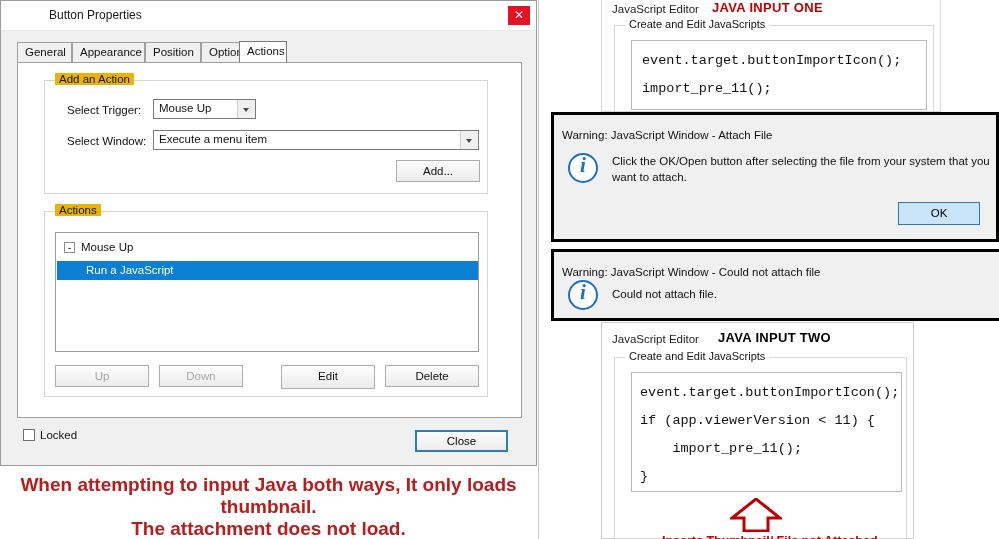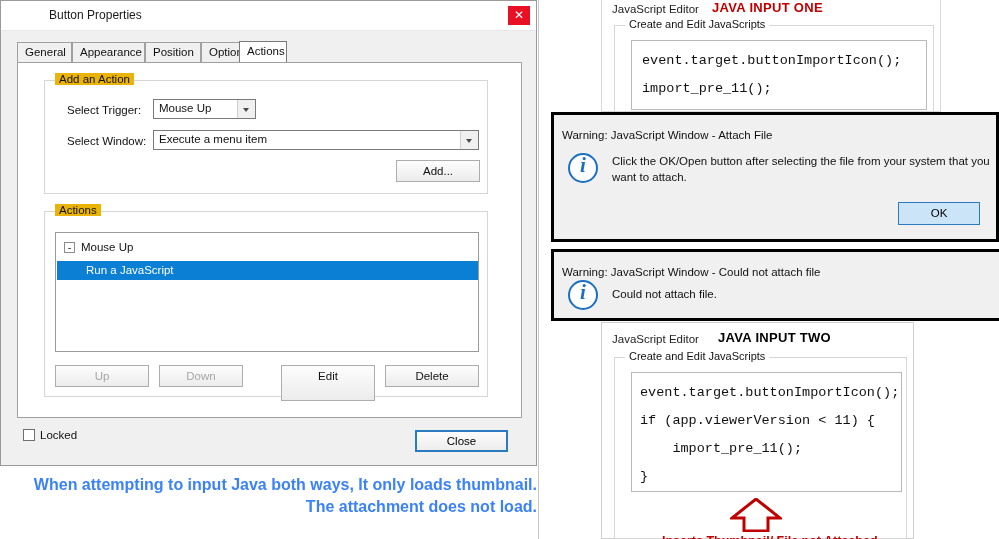--- a/index.html
+++ b/index.html
@@ -215,24 +215,24 @@
     line-height: 20px;
     box-sizing: border-box;
     cursor: pointer;
   }
 
   
   #caption {
     position: absolute;
     left: 0; top: 474px;
     width: 537px;
-    text-align: right;
-    color: #3b82f6;
+    text-align: center;
+    color: #b91c1c;
     font-weight: bold;
-    font-size: 16px;
+    font-size: 19px;
     line-height: 22px;
   }
 
   
   #divider {
     position: absolute;
     left: 538px; top: 0;
     width: 1px; height: 539px;
     background: #c8c8c8;
   }
@@ -433,21 +433,21 @@
 
       <div id="actions-list">
         <div id="tree-root">
           <span id="tree-expander">-</span><span>Mouse Up</span>
         </div>
         <div id="tree-selected">Run a JavaScript</div>
       </div>
 
       <div class="btn disabled" style="left:10px;  top:153px; width:94px; height:22px;">Up</div>
       <div class="btn disabled" style="left:114px; top:153px; width:84px; height:22px;">Down</div>
-      <div class="btn" style="left:236px; top:153px; width:94px; height:36px;">Edit</div>
+      <div class="btn" style="left:236px; top:153px; width:94px; height:24px;">Edit</div>
       <div class="btn" style="left:340px; top:153px; width:94px; height:22px;">Delete</div>
     </div>
 
   </div>
 
   <div id="locked-row">
     <span id="locked-box"></span><span>Locked</span>
   </div>
 
   <div id="close-btn">Close</div>

